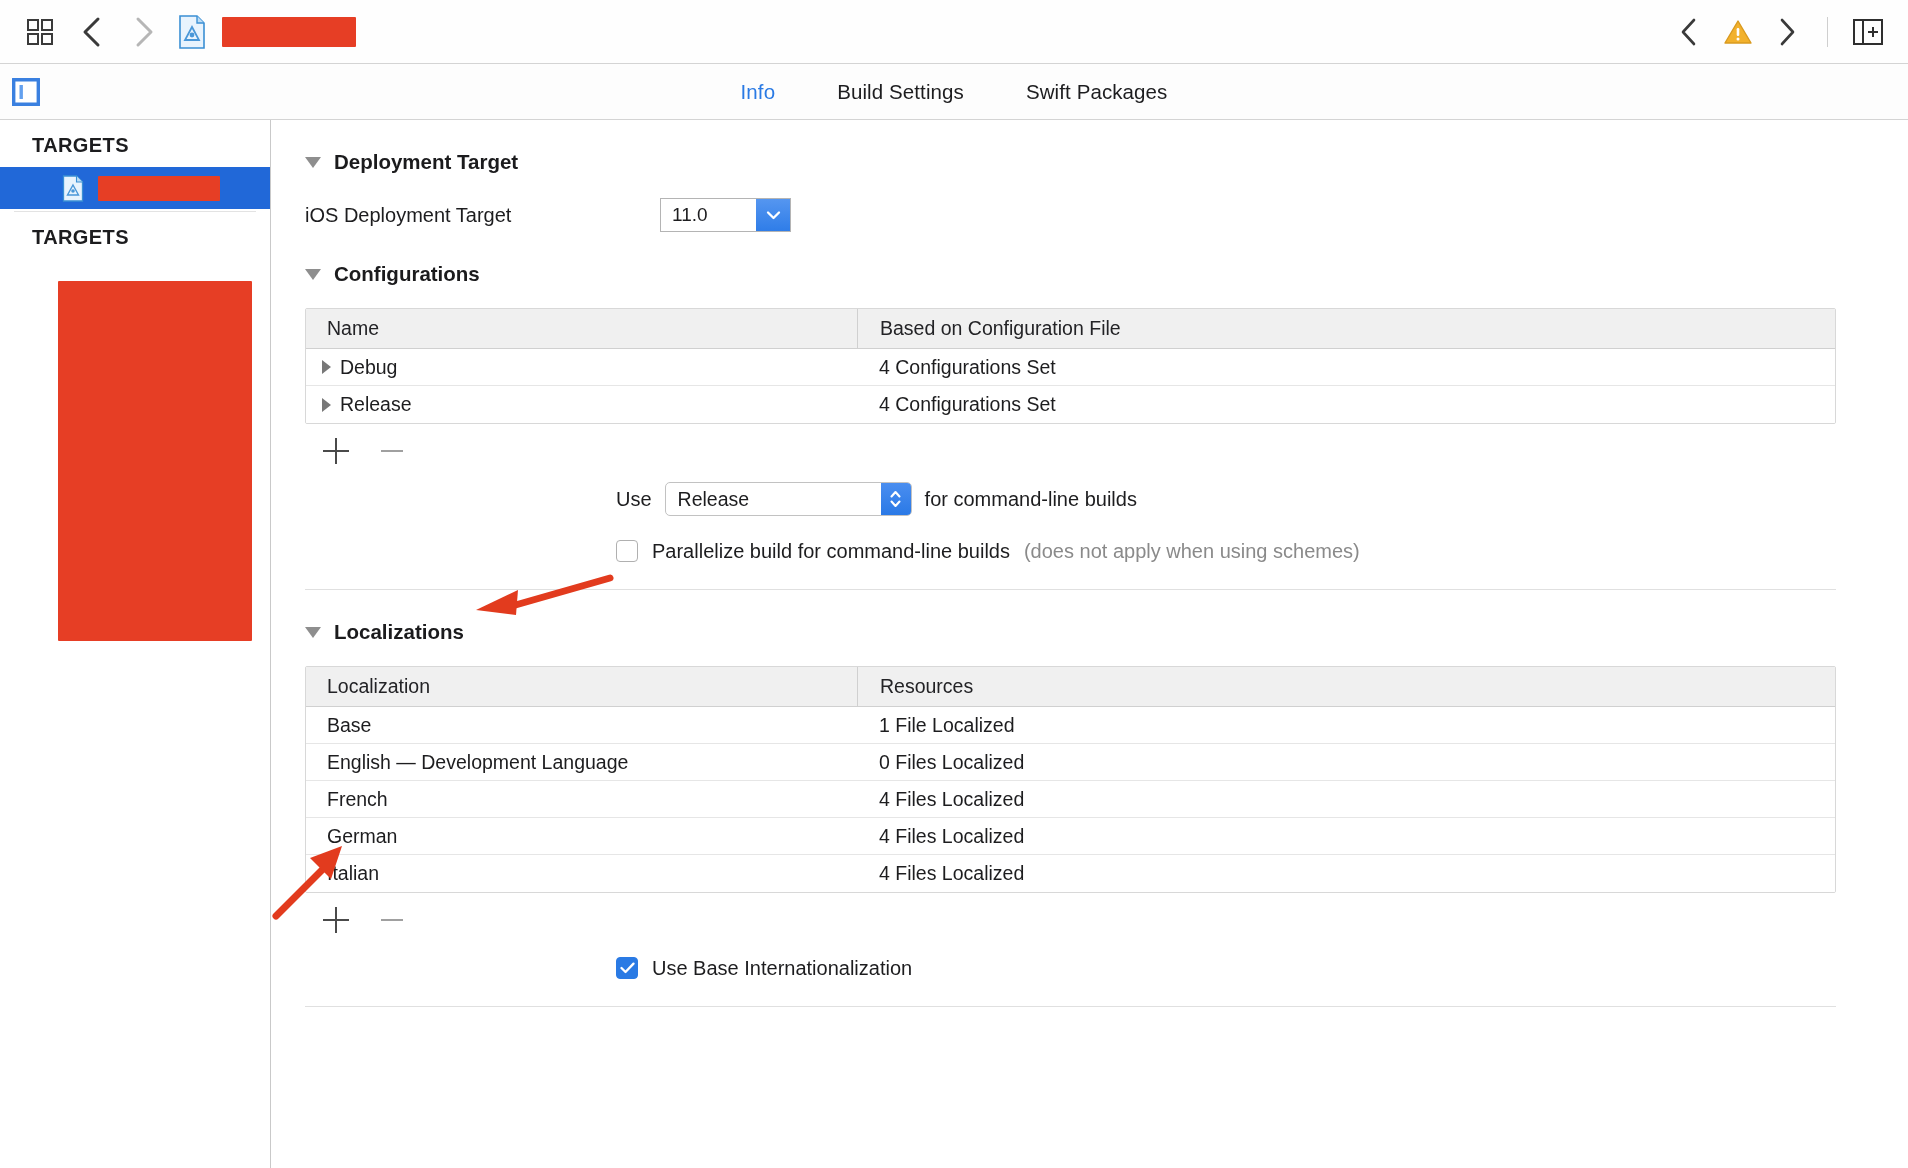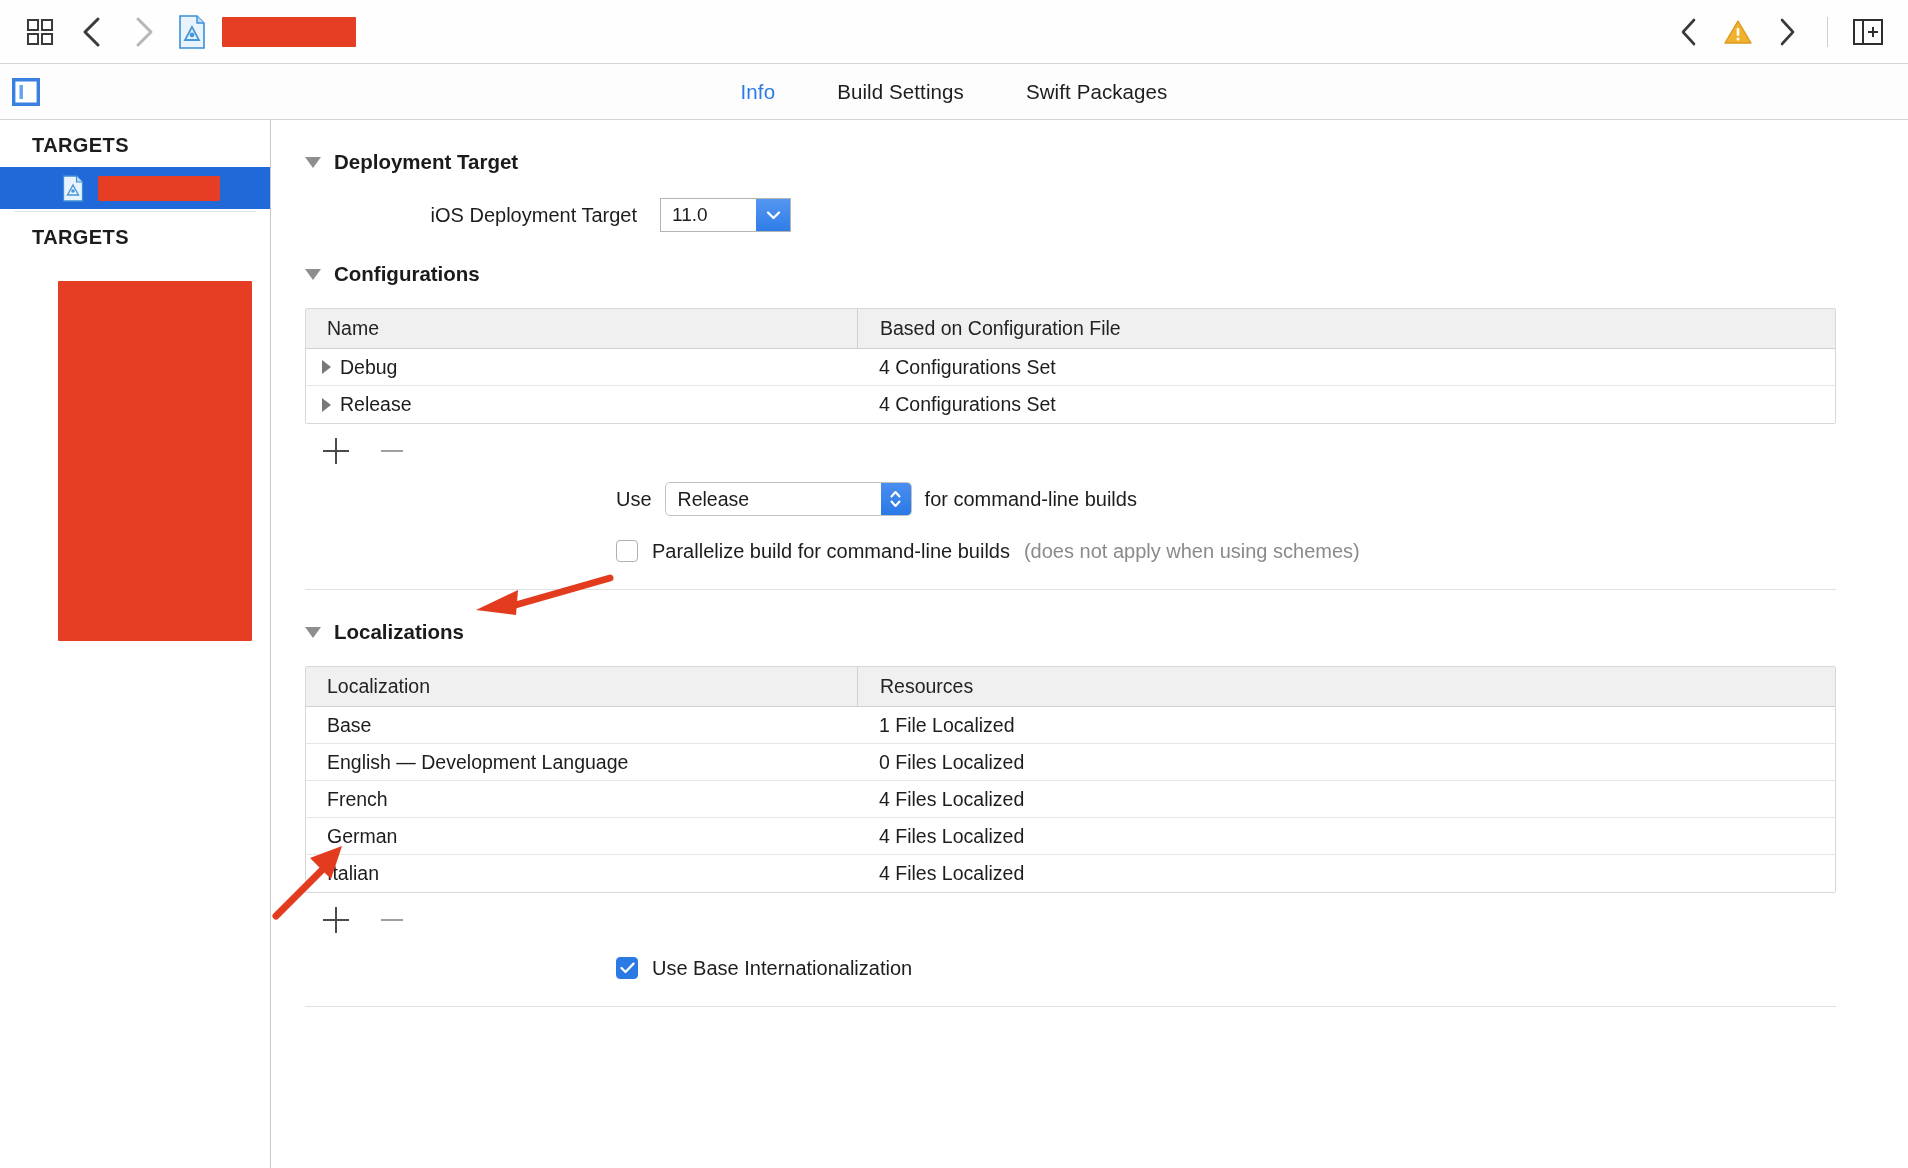--- a/index.html
+++ b/index.html
@@ -105,21 +105,21 @@
     border-top: 11px solid #8e8e8e;
   }
   .section-title { font-size: 20.5px; font-weight: bold; color: #1b1b1d; }
 
   .field-row {
     display: flex; align-items: center;
     margin-top: 24px; padding-left: 34px;
   }
   .field-label {
     font-size: 20px; color: #1d1d1f;
-    width: 355px; text-align: right; padding-right: 23px;
+    width: 355px; text-align: left; padding-right: 23px;
   }
   
   .combo {
     display: flex; align-items: center;
     height: 34px; width: 131px;
     border: 1px solid #b4b4b4; border-radius: 0;
     background: #fff; overflow: hidden;
   }
   .combo-val { flex: 1; font-size: 19px; color: #1d1d1f; padding-left: 11px; }
   .combo-btn {

